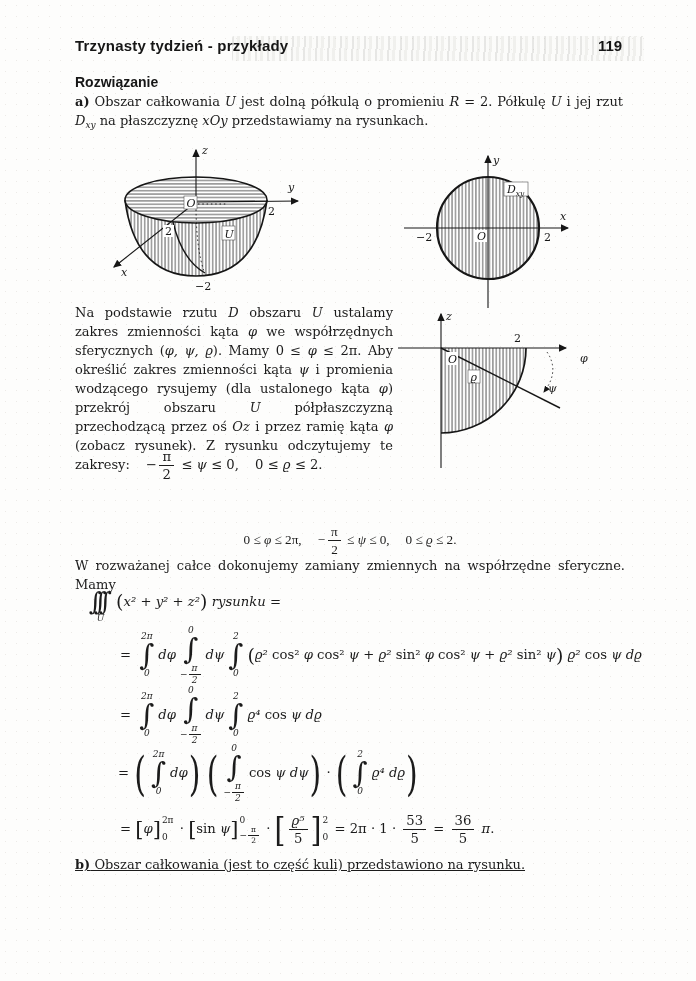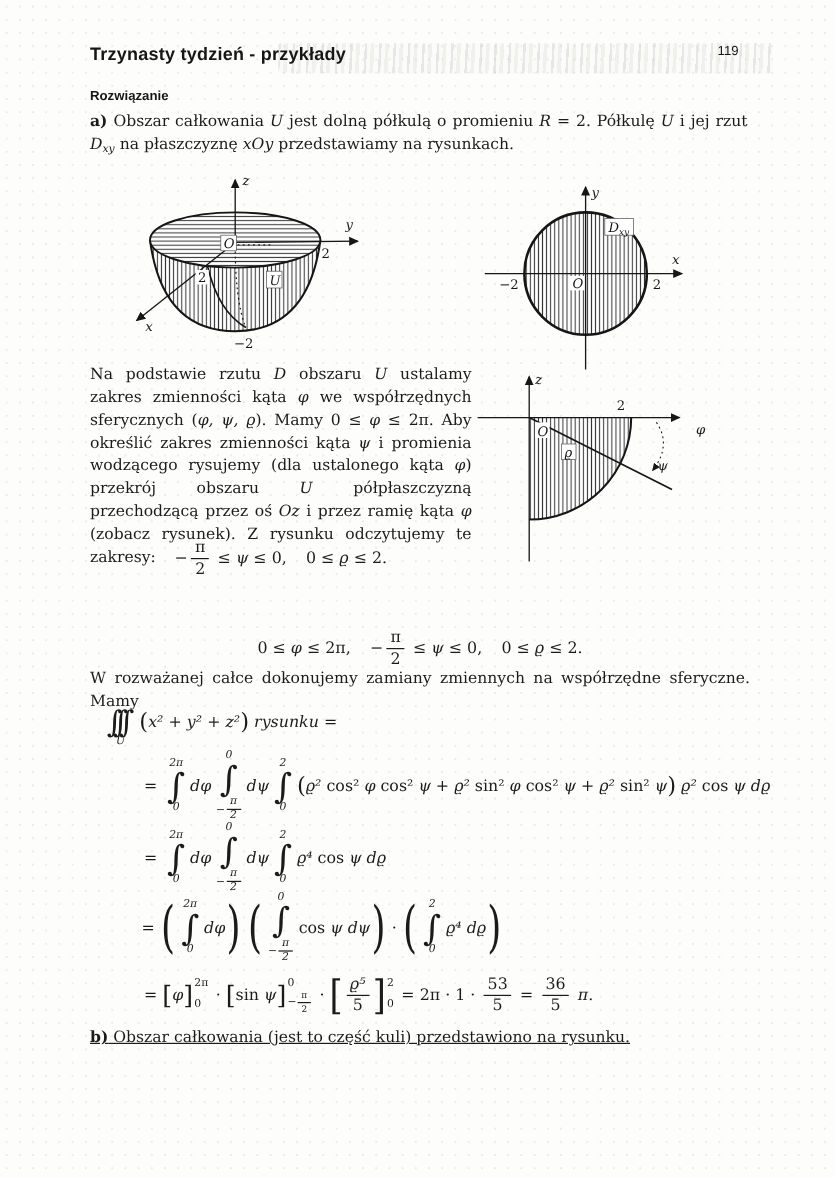--- a/index.html
+++ b/index.html
@@ -6,28 +6,28 @@
   .canvas{
     position:relative;width:696px;height:981px;margin:0 auto;overflow:hidden;
     background-color:#fdfdfc;
     background-image:radial-gradient(#eceae7 0.7px, transparent 0.9px);
     background-size:11px 11px;
     color:#1c1c1c;
   }
   .abs{position:absolute;}
   .sans{font-family:"Liberation Sans","DejaVu Sans",sans-serif;}
   .title{font-size:15px;font-weight:bold;letter-spacing:.2px;color:#161616;}
-  .pagenum{font-size:11px;font-weight:normal;color:#161616;}
+  .pagenum{font-size:15px;font-weight:bold;color:#161616;}
   .noise{
     background:repeating-linear-gradient(93deg,
       rgba(175,175,168,.28) 0 2px, rgba(232,232,226,.12) 2px 5px,
       rgba(196,196,188,.22) 5px 8px, rgba(240,240,235,.10) 8px 12px);
     filter:blur(.4px);border-radius:2px;
   }
-  .heading{font-size:11px;font-weight:bold;color:#161616;}
+  .heading{font-size:14px;font-weight:bold;color:#161616;}
   .para{font-family:"DejaVu Serif","Liberation Serif",serif;font-size:13px;
         line-height:19px;text-align:justify;color:#1b1b1b;}
   .it{font-style:italic;}
   .bd{font-weight:bold;}
   .subsc{font-size:9px;vertical-align:-3px;}
   .gap{margin-left:16px;}
   
   .mrow{font-family:"DejaVu Serif","Liberation Serif",serif;font-size:13.2px;
         color:#1b1b1b;white-space:nowrap;line-height:1.25;}
   .disp{font-family:"DejaVu Serif","Liberation Serif",serif;font-size:13.2px;
@@ -139,21 +139,21 @@
     <text class="svglbl" x="50" y="20">z</text>
     <text class="svgtick" x="118" y="42">2</text>
     <text class="svglbl" x="184" y="62">φ</text>
     <text class="svglbl" x="152" y="92">ψ</text>
     <rect x="50" y="52" width="12" height="13" fill="#ffffff"></rect>
     <text class="svglbl" x="52" y="63">O</text>
     <rect x="72" y="70" width="12" height="13" fill="#ffffff" stroke="#555" stroke-width="0.6"></rect>
     <text class="svglbl" x="74.5" y="81">ϱ</text>
   </svg>
 
-  <div class="abs disp" style="left:75px;top:524px;width:550px;"><span>0 ≤ </span><span class="it">φ</span><span> ≤ 2π,</span><span class="gap">−</span><span class="frac">
+  <div class="abs disp" style="left:75px;top:524px;width:550px;font-family:Liberation Serif, serif;"><span>0 ≤ </span><span class="it">φ</span><span> ≤ 2π,</span><span class="gap">−</span><span class="frac">
         <span class="num">π</span>
         <span class="den">2</span>
       </span><span> ≤ </span><span class="it">ψ</span><span> ≤ 0,</span><span class="gap">0 ≤ </span><span class="it">ϱ</span><span> ≤ 2.</span></div>
   <div class="abs para" style="left:75px;top:556px;width:550px;"><span>W rozważanej całce dokonujemy zamiany zmiennych na współrzędne sferyczne. Mamy</span></div>
 
   <div class="abs mrow" style="left:85px;top:580px;"><span class="int">
         <span class="ilim">&nbsp;</span>
         <span class="isign iii">∫∫∫</span>
         <span class="ilim ilimU">U</span>
       </span><span class="bp">(</span><span class="it">x²</span><span> + </span><span class="it">y²</span><span> + </span><span class="it">z²</span><span class="bp">)</span><span>  </span><span class="it">rysunku</span><span> =</span></div>

